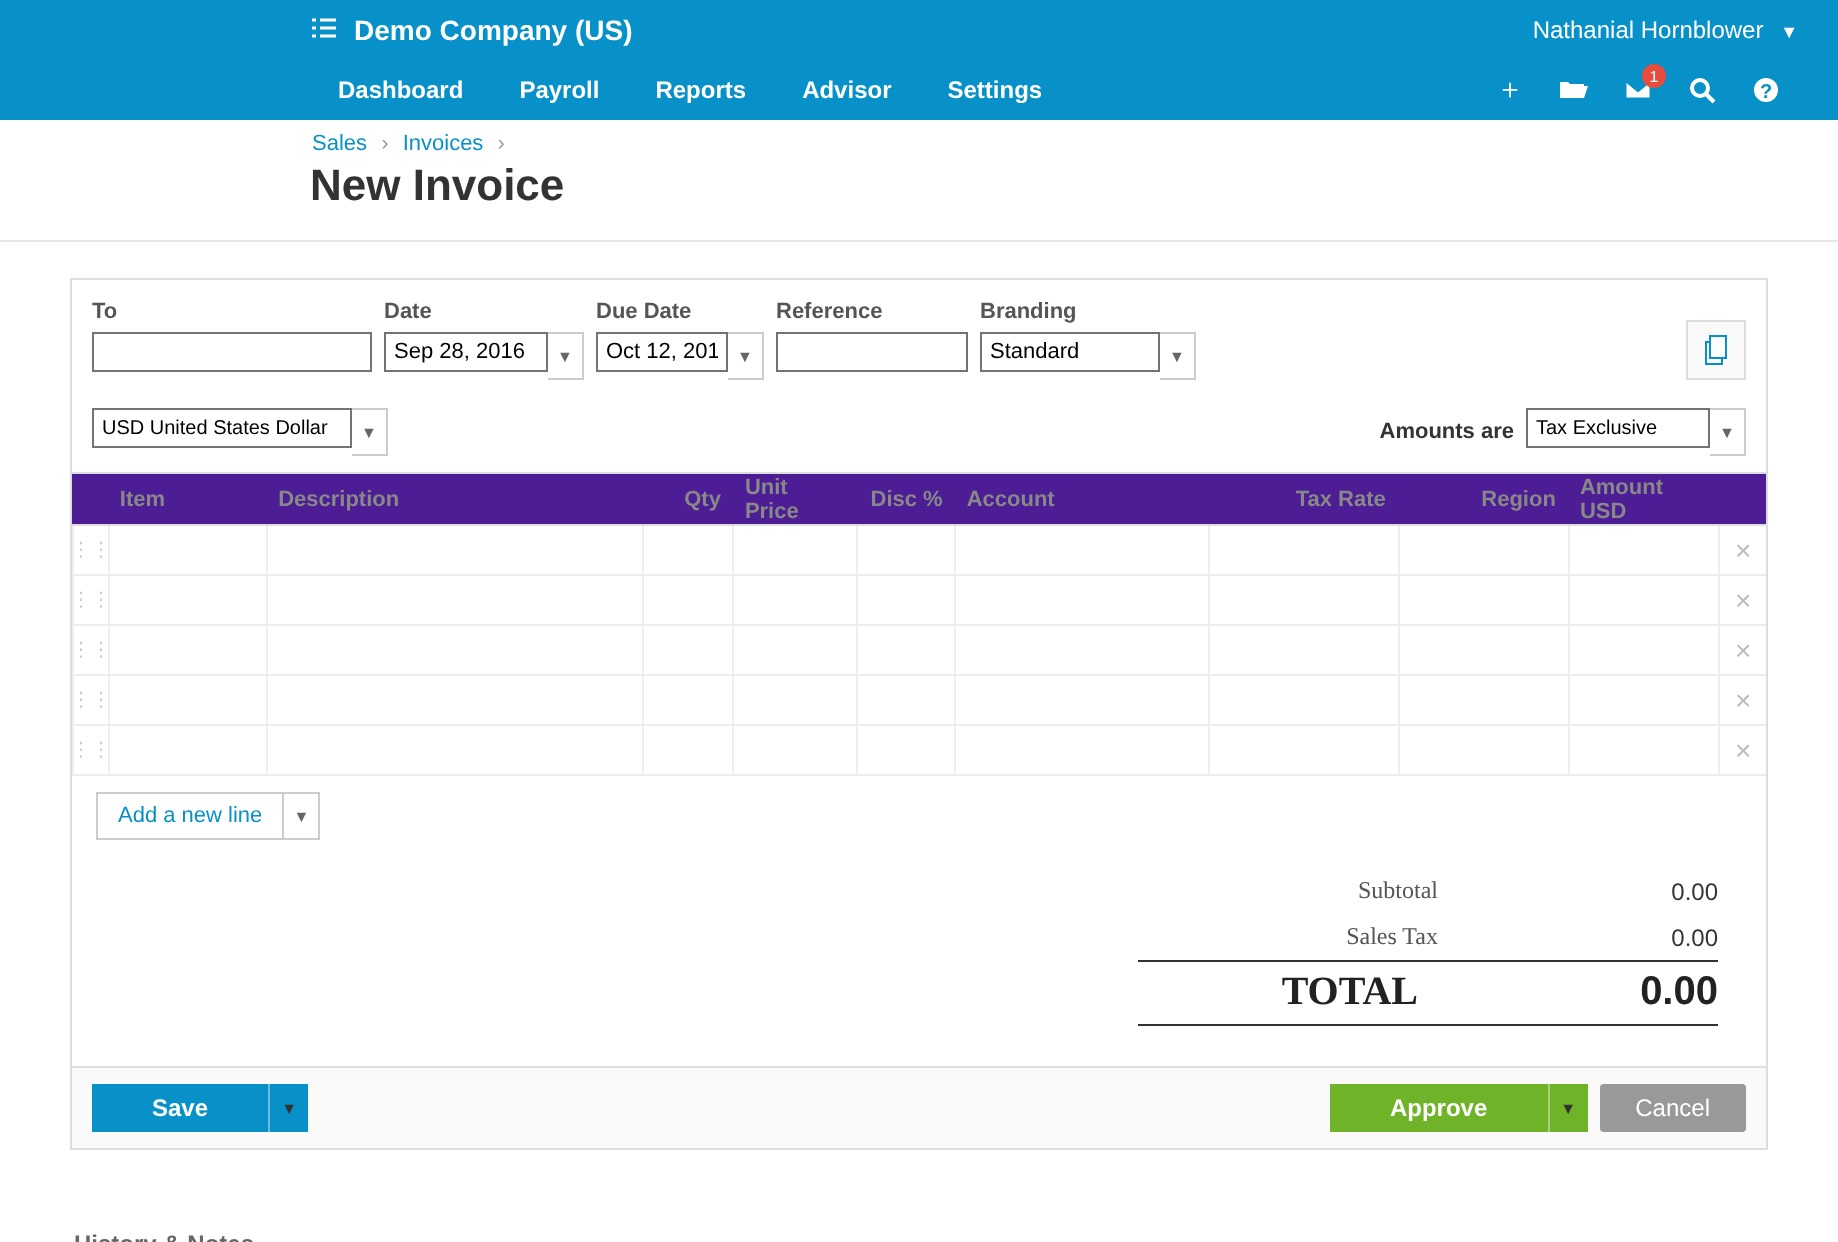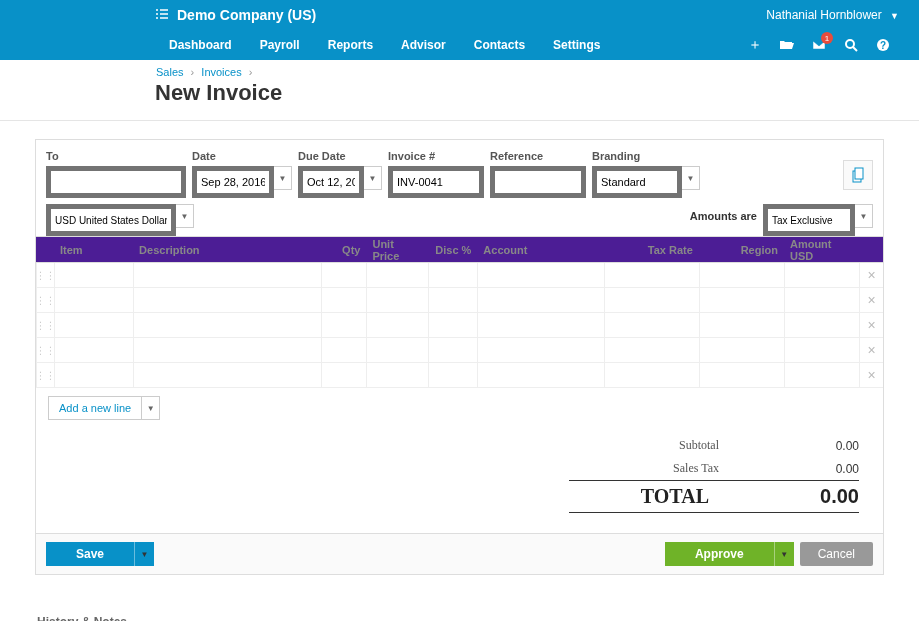--- a/index.html
+++ b/index.html
@@ -26,21 +26,21 @@
 .page-title { padding: 0 20px 14px 155px; font-size: 22px; font-weight: bold; color: #333; }
 .header-divider { border-bottom: 1px solid #e5e5e5; margin-bottom: 18px; }
 
 .content { padding: 0 35px; }
 .panel { border: 1px solid #ddd; background: #fff; }
 
 .form-row { display: flex; gap: 6px; padding: 10px 10px 8px; align-items: flex-end; }
 .field { display: flex; flex-direction: column; }
 .field label { font-size: 11px; font-weight: bold; color: #555; margin-bottom: 4px; }
 .input-wrap { display: flex; height: 24px; }
-.input-wrap input, .input-wrap select { border: 5px solid #737373; height: 32px; padding: 0 4px; font-size: 11px; outline: none; }
+.input-wrap input, .input-wrap select { border: 1px solid #737373; height: 20px; padding: 0 4px; font-size: 11px; outline: none; }
 .input-wrap .dd { border: 1px solid #ccc; border-left: none; width: 18px; display: flex; align-items: center; justify-content: center; background: #fff; cursor: pointer; font-size: 8px; color: #666; }
 
 .f-to input { width: 140px; }
 .f-date input { width: 82px; }
 .f-due input { width: 66px; }
 .f-inv input { width: 96px; }
 .f-ref input { width: 96px; }
 .f-brand input { width: 90px; }
 
 .copy-btn { margin-left: auto; width: 30px; height: 30px; border: 1px solid #ddd; background: #fafafa; display: flex; align-items: center; justify-content: center; cursor: pointer; color: #0891c8; font-size: 14px; }
@@ -117,21 +117,20 @@
     <span>Nathanial Hornblower</span>
     <span class="chev">▼</span>
   </div>
 </div>
 
 <div class="navbar">
   <div class="tab">Dashboard</div>
   <div class="tab">Payroll</div>
   <div class="tab">Reports</div>
   <div class="tab">Advisor</div>
-  <div class="tab">Contacts</div>
   <div class="tab">Settings</div>
   <div class="nav-spacer"></div>
   <div class="nav-icon">＋</div>
   <div class="nav-icon">
     <svg width="16" height="12" viewBox="0 0 16 12">
         <path d="M1 2 L5 2 L6 3 L13 3 L13 10 L1 10 Z M2 4 L15 4 L13 10 L1 10 Z" fill="#fff"></path>
       </svg>
   </div>
   <div class="nav-icon">
     <svg width="14" height="10" viewBox="0 0 14 10">
@@ -178,26 +177,20 @@
         <input value="Sep 28, 2016" style="">
         <span class="dd">▼</span>
       </div>
     </div>
     <div class="field f-due">
       <label>Due Date</label>
       <div class="input-wrap">
         <input value="Oct 12, 2016" style="">
         <span class="dd">▼</span>
       </div>
-    </div>
-    <div class="field f-inv">
-      <label>Invoice #</label>
-      <div class="input-wrap">
-            <input value="INV-0041" style="">
-          </div>
     </div>
     <div class="field f-ref">
       <label>Reference</label>
       <div class="input-wrap">
             <input value="" style="">
           </div>
     </div>
     <div class="field f-brand">
       <label>Branding</label>
       <div class="input-wrap">

